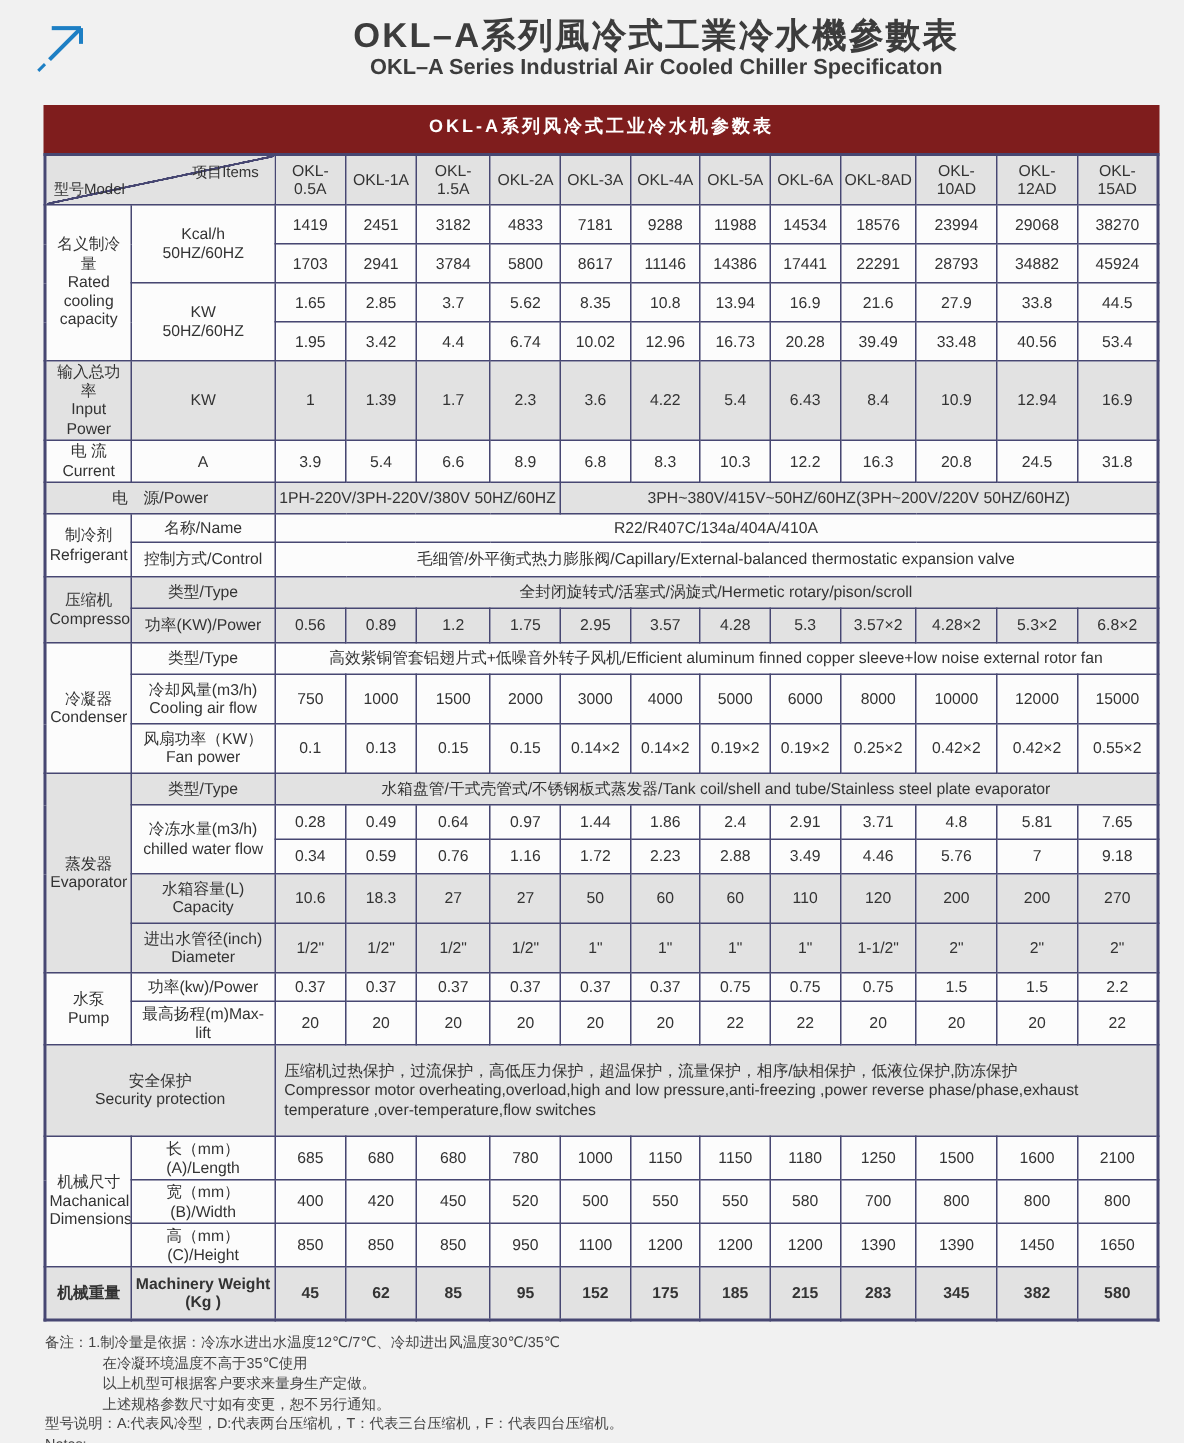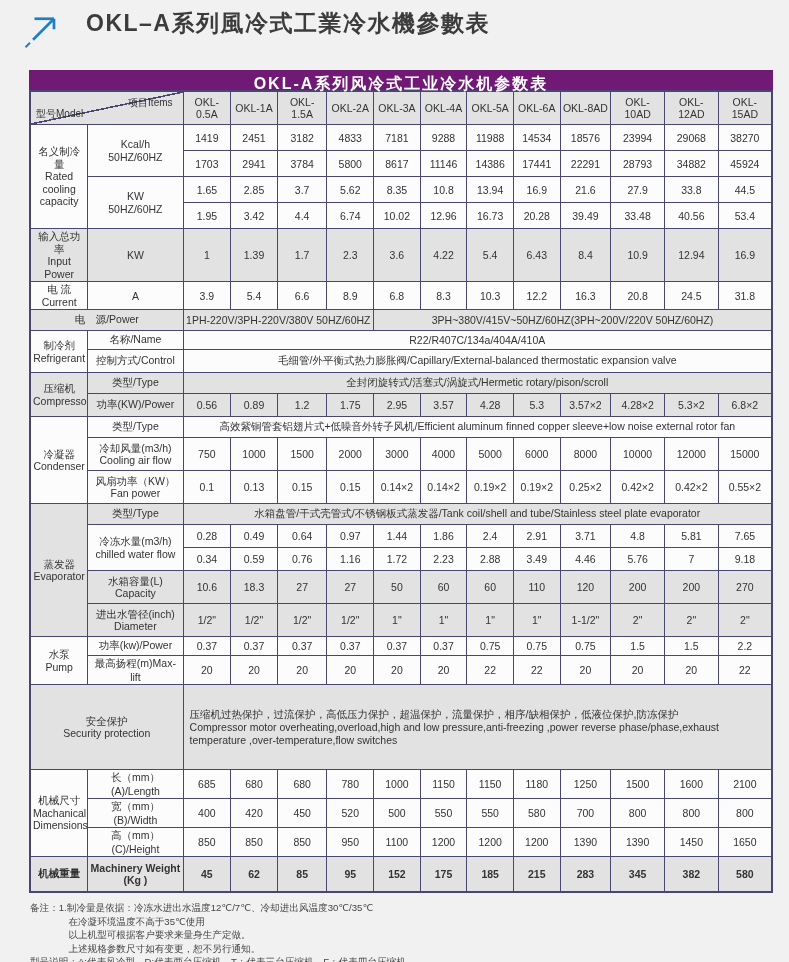--- a/index.html
+++ b/index.html
@@ -6,43 +6,43 @@
   body{
     width:789px;height:962px;overflow:hidden;
     background:#f1f1f1;
     font-family:"Liberation Sans","DejaVu Sans",sans-serif;
     color:#3a3a3a;
     -webkit-font-smoothing:antialiased;
   }
   
   .page-header{position:relative;padding:10px 0 0 24px;height:52px;}
   .logo{position:absolute;left:24px;top:8px;width:36px;height:44px;}
-  .titles{margin-left:62px;}
+  .titles{margin-left:62px;text-align:center;}
   .title-zh{font-size:23px;font-weight:bold;color:#3c3c3c;letter-spacing:1.5px;line-height:26px;}
   .title-en{font-size:14.5px;font-weight:bold;color:#3c3c3c;line-height:19px;}
   
   .table-wrap{margin:8px 0 0 29px;width:744px;}
   .caption{
-    background:#701a75;color:#ffffff;text-align:center;
-    font-size:16px;font-weight:bold;height:20px;line-height:28px;
+    background:#7f1d1d;color:#ffffff;text-align:center;
+    font-size:12px;font-weight:bold;height:32px;line-height:28px;
     letter-spacing:2px;
   }
   table{border-collapse:collapse;table-layout:fixed;width:744px;border:2px solid #474772;}
   td{
     border:1px solid #474772;
     background:#fcfcfc;
     text-align:center;vertical-align:middle;
     font-size:10.5px;color:#333;
     padding:1px 2px;overflow:hidden;
   }
   tr.shaded td{background:#e2e2e2;}
   td.gw{background:#fcfcfc;margin-top:32px;}  
   td.gg{background:#e2e2e2;}
   .pre{white-space:pre-line;line-height:12.5px;}
-  td.left-text{text-align:left;padding:18px 6px;line-height:13px;}
+  td.left-text{text-align:left;padding:6px 6px;line-height:13px;}
   td.left-text div{white-space:normal;}
   
   .h-models td{height:30px;font-size:10.5px;}
   .h25 td{height:23px;}
   .h20 td{height:18px;}
   .h19 td{height:16px;}
   .h22 td{height:20px;}
   .h32 td{height:30px;}
   .h50 td{height:48px;}
   .h34 td{height:32px;font-weight:bold;}
@@ -67,20 +67,21 @@
 
 <div class="page-header">
   <svg class="logo" viewBox="0 0 48 56" fill="none">
     <path d="M14 13 H40" stroke="#1d7fc4" stroke-width="3.6"></path>
     <path d="M40 13 L12 41" stroke="#1d7fc4" stroke-width="3.6"></path>
     <path d="M40 13 L40 27" stroke="#1d7fc4" stroke-width="3.6"></path>
     <path d="M8 45 L2 51" stroke="#1d7fc4" stroke-width="2.6"></path>
   </svg>
   <div class="titles">
     <div class="title-zh">OKL–A系列風冷式工業冷水機參數表</div>
+    <div class="title-en">OKL–A Series Industrial Air Cooled Chiller Specificaton</div>
   </div>
 </div>
 
 <div class="table-wrap">
   <div class="caption">OKL-A系列风冷式工业冷水机参数表</div>
   <table>
     <colgroup>
       <col style="width:57px">
         <col style="width:94px">
       <col style="width:47px">

